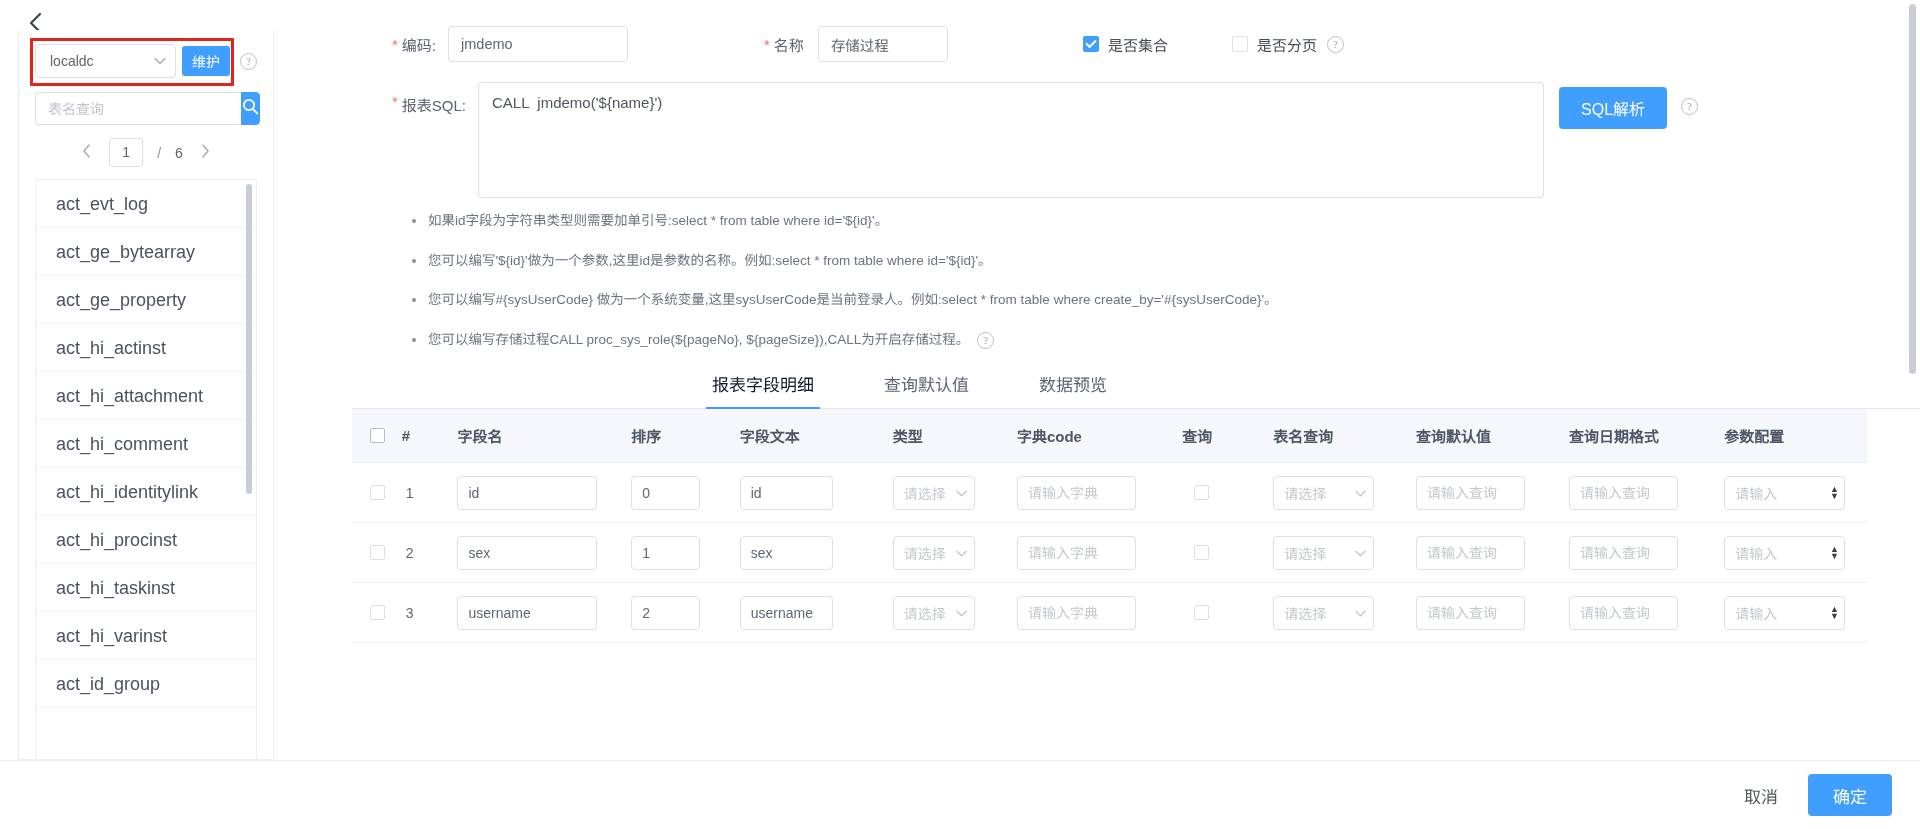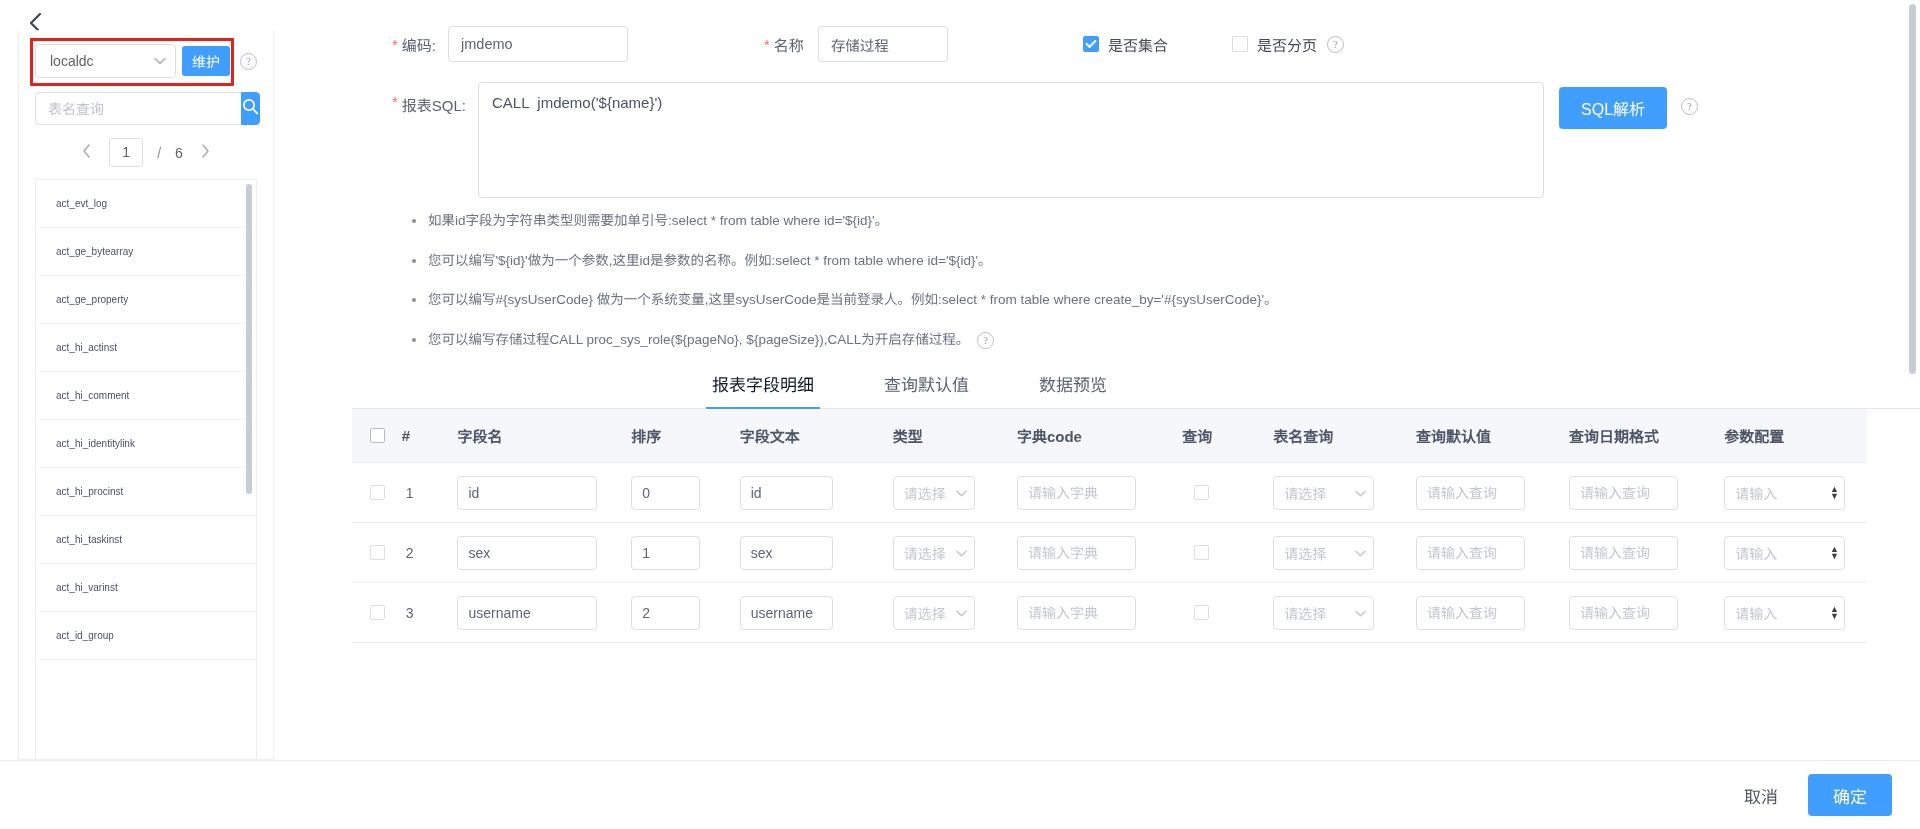--- a/index.html
+++ b/index.html
@@ -116,21 +116,21 @@
     border: 1px solid #ebeef5;
     border-bottom: none;
     height: 580px;
     overflow: hidden;
     background: #fff;
   }
   .tbl-list { list-style: none; margin: 0; padding: 0; }
   .tbl-list li {
     height: 48px; line-height: 48px;
     padding-left: 20px;
-    font-size: 10px; color: #4a5262;
+    font-size: 18px; color: #4a5262;
     border-bottom: 1px solid #f0f2f5;
     cursor: pointer;
     white-space: nowrap; overflow: hidden;
   }
   .list-scrollbar {
     position: absolute; right: 4px; top: 4px;
     width: 6px; height: 310px;
     background: #c8ccd4; border-radius: 3px;
     cursor: pointer;
   }
@@ -367,20 +367,21 @@
             </svg>
         </span>
       </div>
 
       <div class="tbl-list-wrap">
         <ul class="tbl-list" id="tbl-list">
             <li>act_evt_log</li>
             <li>act_ge_bytearray</li>
             <li>act_ge_property</li>
             <li>act_hi_actinst</li>
+            <li>act_hi_attachment</li>
             <li>act_hi_comment</li>
             <li>act_hi_identitylink</li>
             <li>act_hi_procinst</li>
             <li>act_hi_taskinst</li>
             <li>act_hi_varinst</li>
             <li>act_id_group</li>
           </ul>
         <div class="list-scrollbar"></div>
       </div>
 

